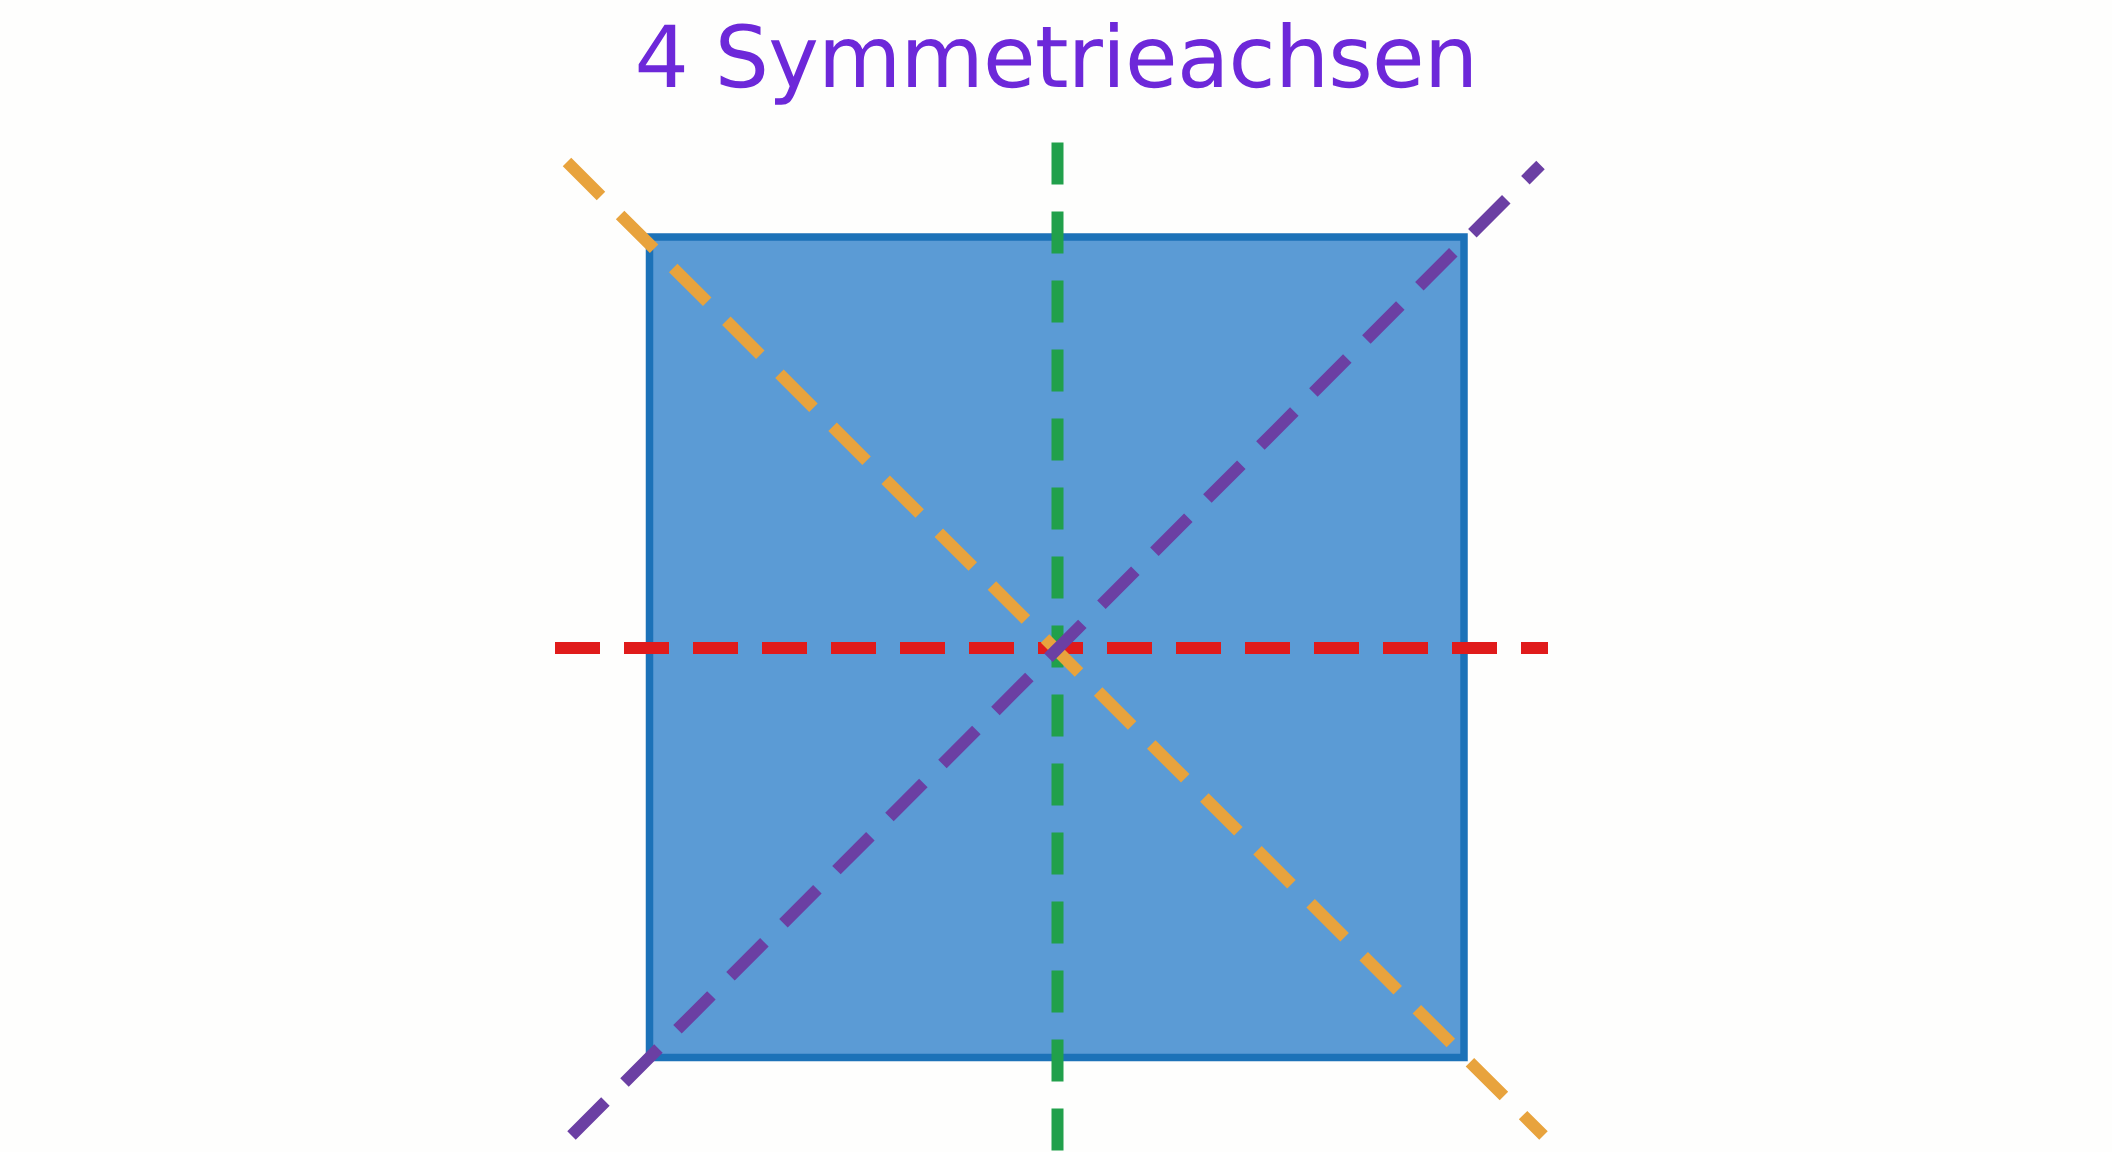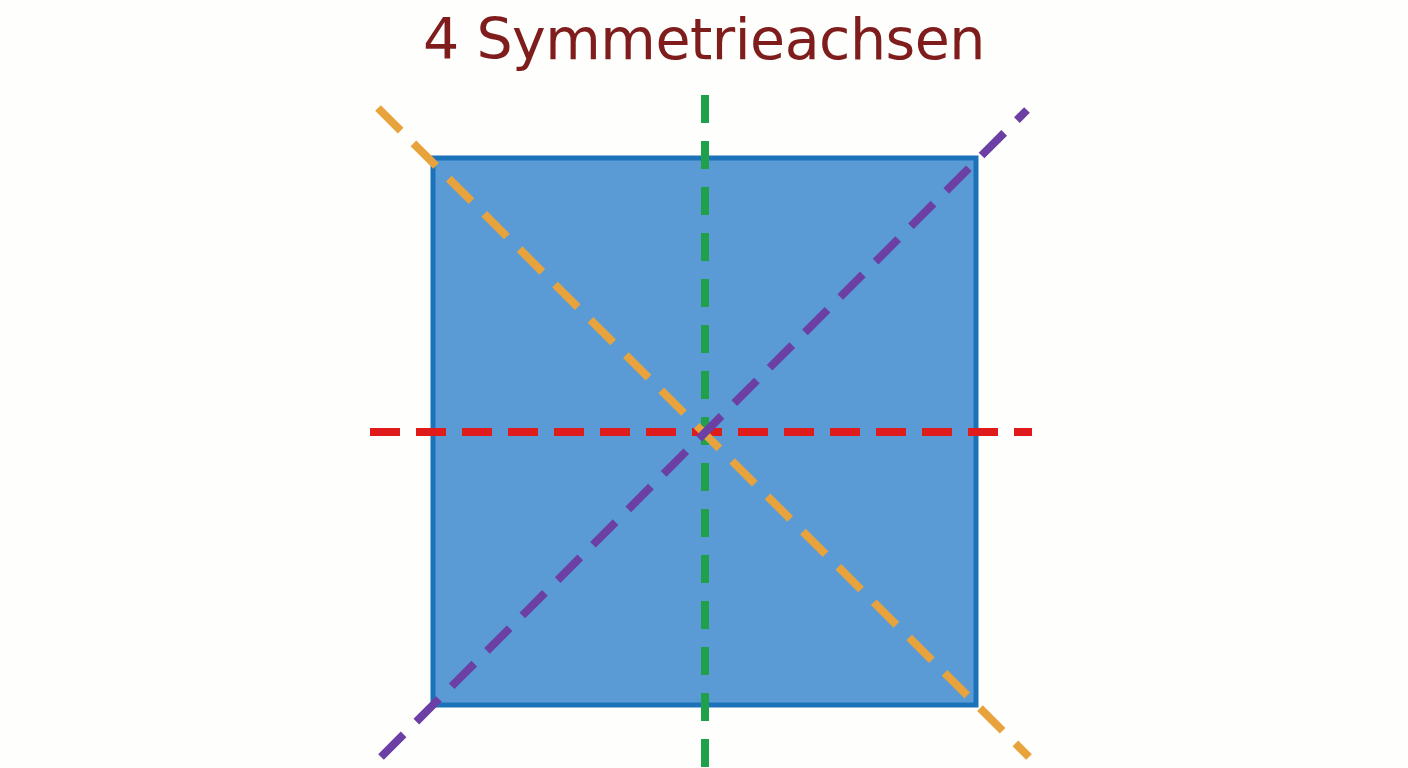--- a/index.html
+++ b/index.html
@@ -22,21 +22,21 @@
   #title {
     position: absolute;
     left: 0;
     top: 8px;
     width: 1408px;
     text-align: center;
     font-family: "DejaVu Sans", sans-serif;
     font-size: 57px;
     font-weight: 400;
     letter-spacing: -0.5px;
-    color: #7f1d1d;
+    color: #6d28d9;
     line-height: 1.1;
     white-space: nowrap;
   }
   #canvas {
     position: absolute;
     left: 0;
     top: 0;
   }
 </style>
 </head>

